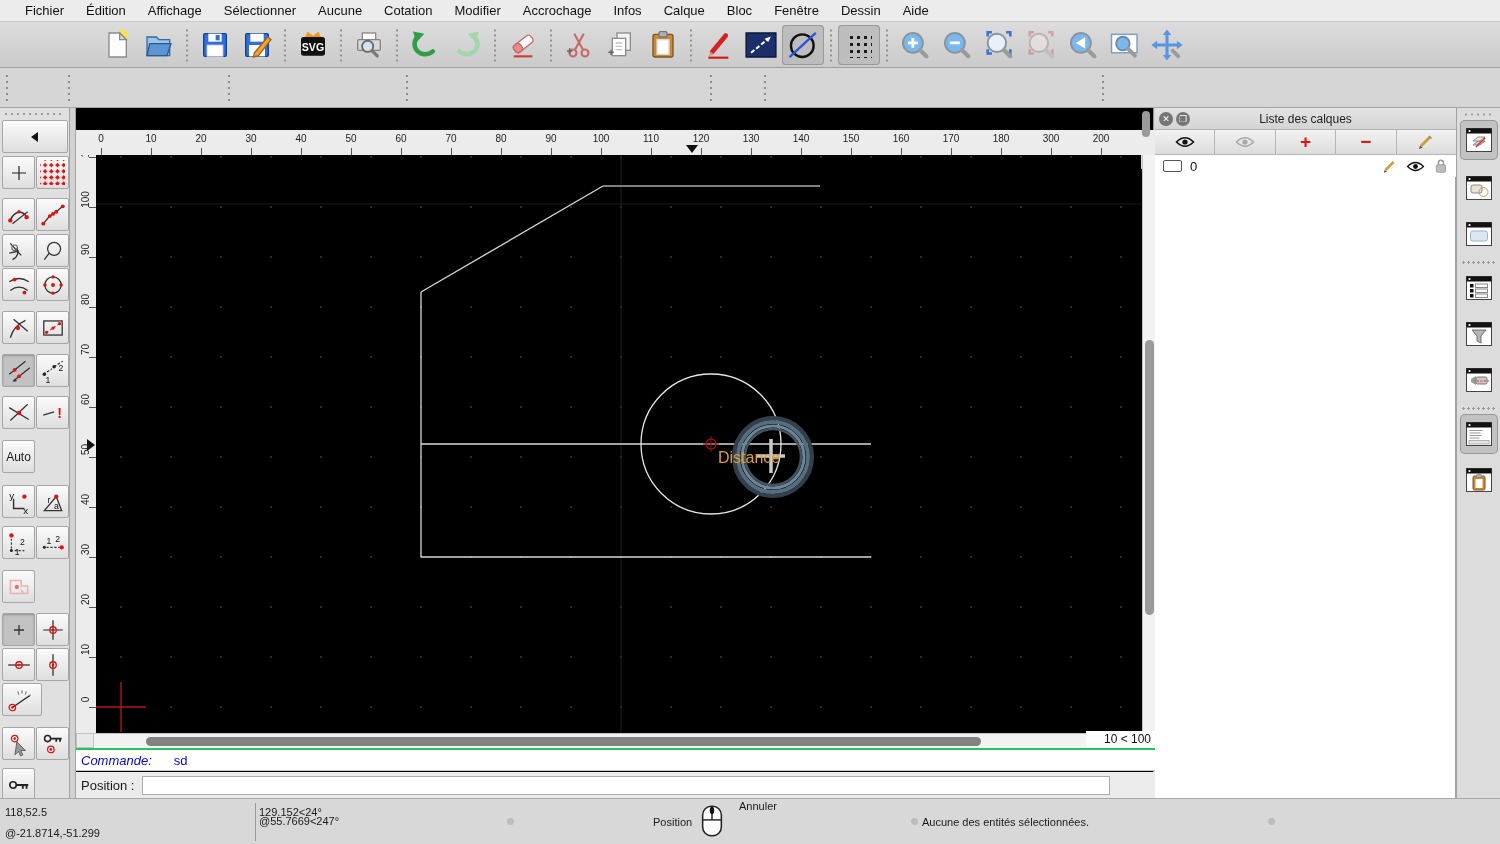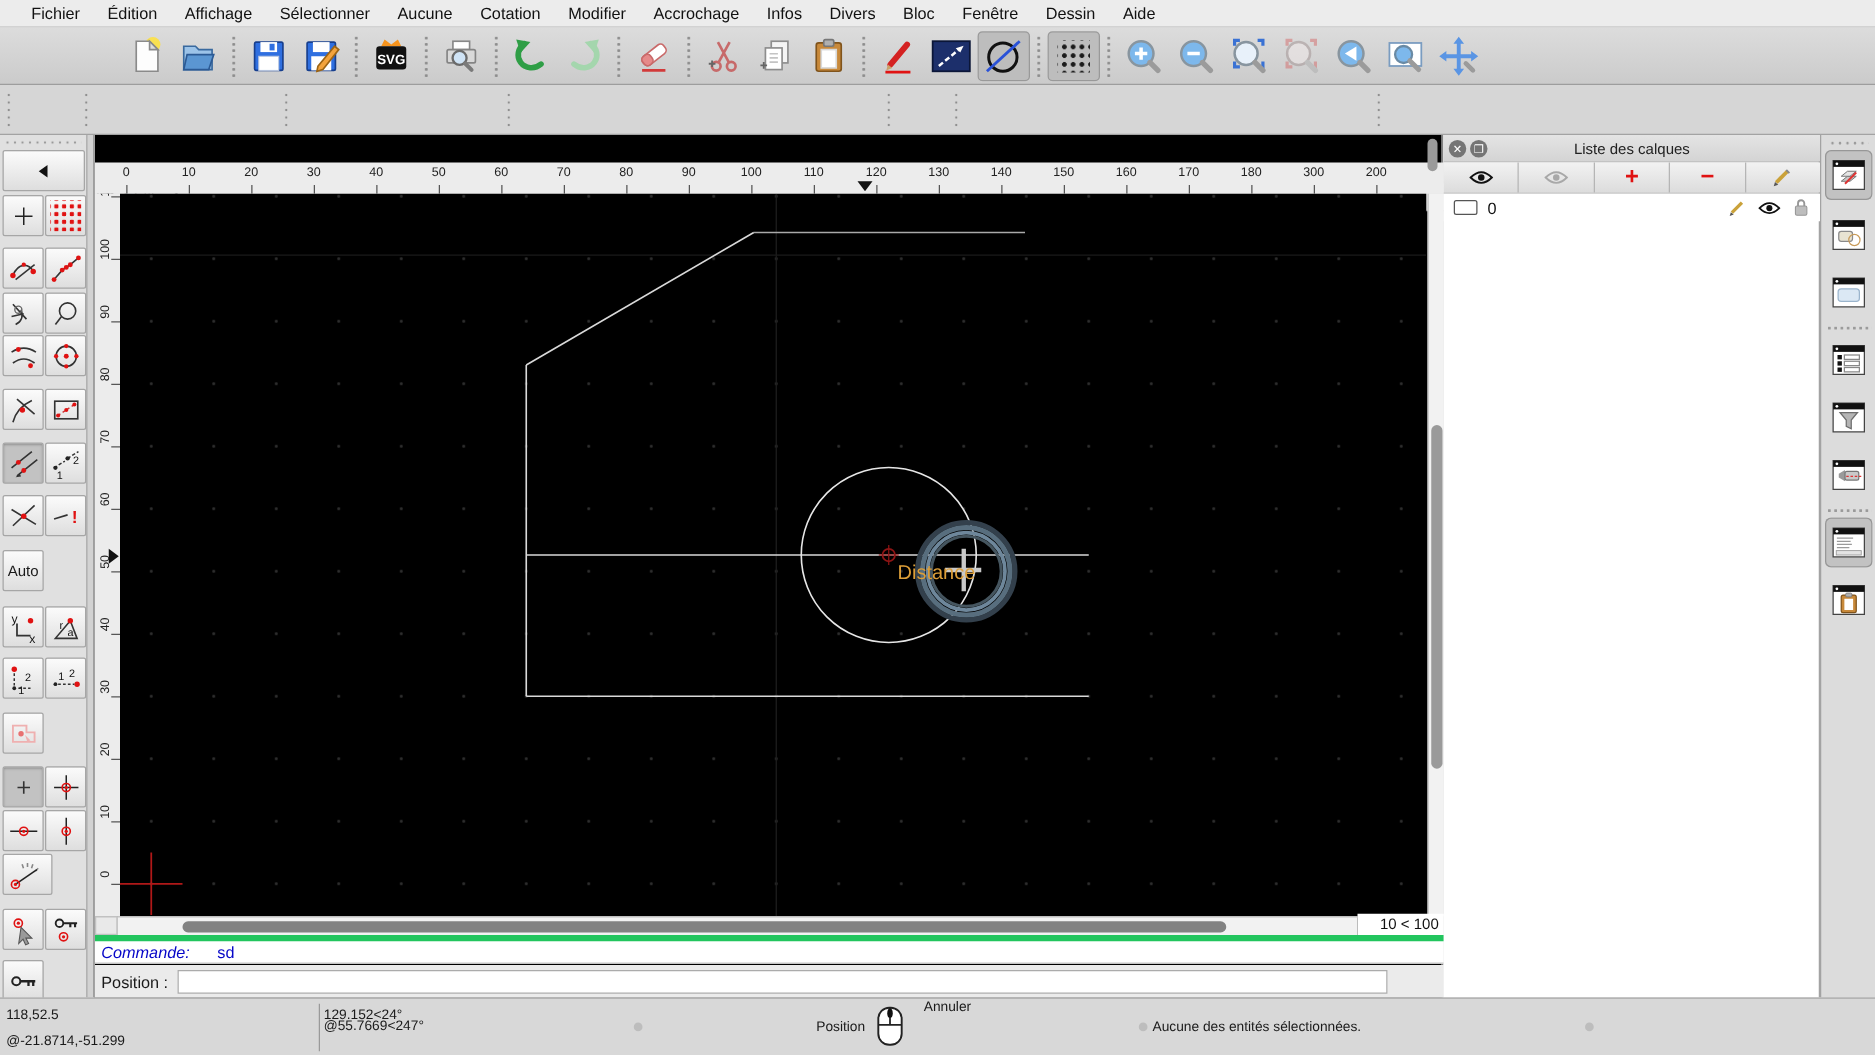--- a/index.html
+++ b/index.html
@@ -98,21 +98,21 @@
   #hscroll-corner { left:0; top:625px; width:18px; height:15px; background:#e9e9e9;
                     border:1px solid #c2c2c2; }
   #hscroll { left:18px; top:625px; width:992px; height:15px; background:#f2f2f2;
              border-top:1px solid #c2c2c2; }
   #hscroll-thumb { position:absolute; left:52px; top:3px; width:835px; height:9px;
                    background:#828282; border-radius:5px; }
   #zoom-indicator { left:1010px; top:623px; width:69px; height:17px; background:#fff;
                     font-size:12px; color:#111; text-align:right; padding:1px 4px 0 0; }
 
   #cmd-row { left:0; top:640px; width:1079px; height:23px; background:#fff;
-             border-top:5px solid #22c55e; border-bottom:1px solid #c6c6c6;
+             border-top:2px solid #22c55e; border-bottom:1px solid #c6c6c6;
              display:flex; align-items:center; padding-left:5px; }
   #cmd-label { font-size:13px; color:#0606c8; font-style:italic; }
   #cmd-value { font-size:13px; color:#0606c8; margin-left:22px; }
   #cmd-scroll { position:absolute; right:3px; top:3px; width:8px; height:26px;
                 background:#9a9a9a; border-radius:4px; z-index:3; }
   #pos-row { left:0; top:664px; width:1292px; height:26px; background:#ebebeb;
              display:flex; align-items:center; padding-left:5px; }
   #pos-label { font-size:13px; color:#1a1a1a; }
   #pos-input { margin-left:8px; width:968px; height:19px; border:1px solid #ababab;
                background:#fff; font-size:13px; font-family:"Liberation Sans",sans-serif; }
@@ -172,21 +172,21 @@
   <div id="menubar" class="abs">
       <span class="menu-item">Fichier</span>
       <span class="menu-item">Édition</span>
       <span class="menu-item">Affichage</span>
       <span class="menu-item">Sélectionner</span>
       <span class="menu-item">Aucune</span>
       <span class="menu-item">Cotation</span>
       <span class="menu-item">Modifier</span>
       <span class="menu-item">Accrochage</span>
       <span class="menu-item">Infos</span>
-      <span class="menu-item">Divers</span>
+      <span class="menu-item">Calque</span>
       <span class="menu-item">Bloc</span>
       <span class="menu-item">Fenêtre</span>
       <span class="menu-item">Dessin</span>
       <span class="menu-item">Aide</span>
     </div>
 
   <div id="toolbar" class="abs">
     <div class="tb-btn">
       <svg width="32" height="32" viewBox="0 0 24 24">
         <circle cx="16" cy="5" r="4.5" fill="#ffe23a" opacity=".85"></circle>

